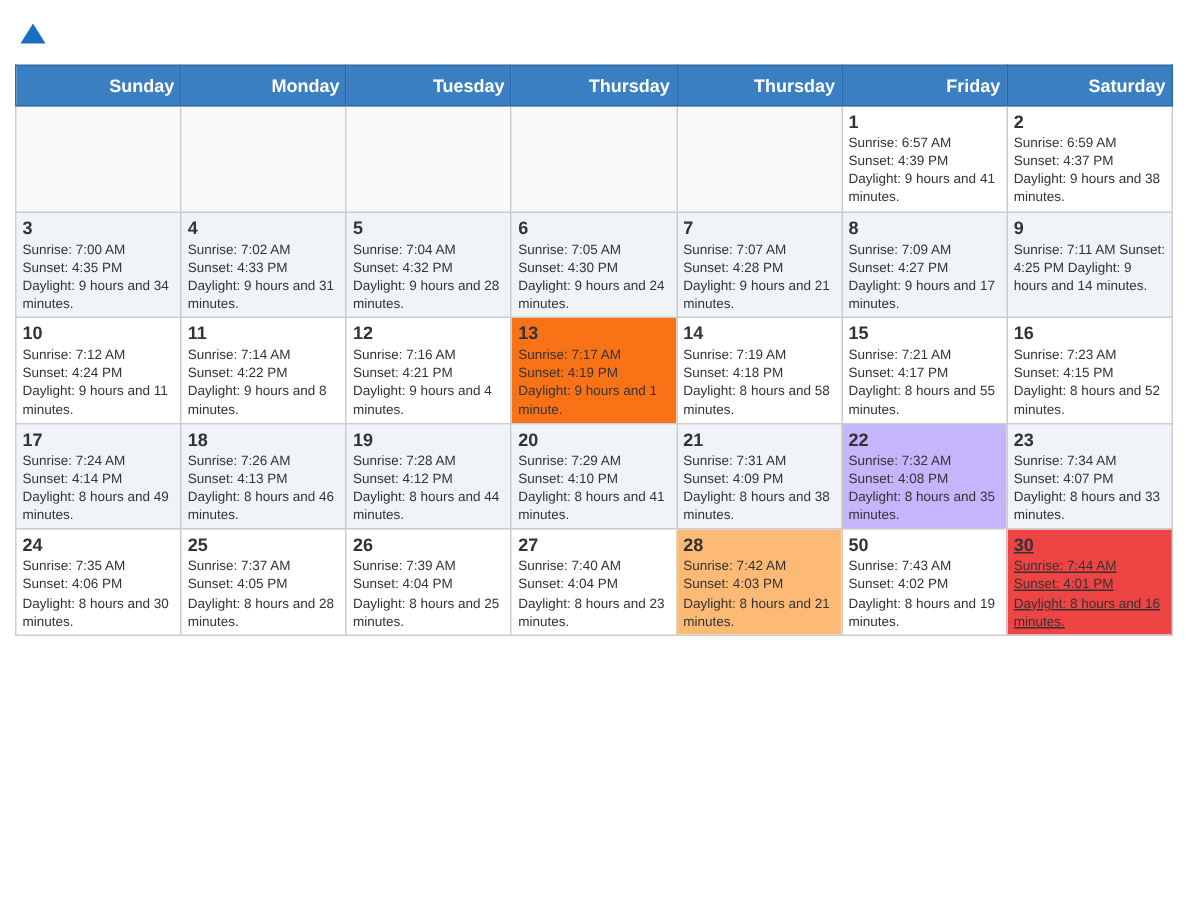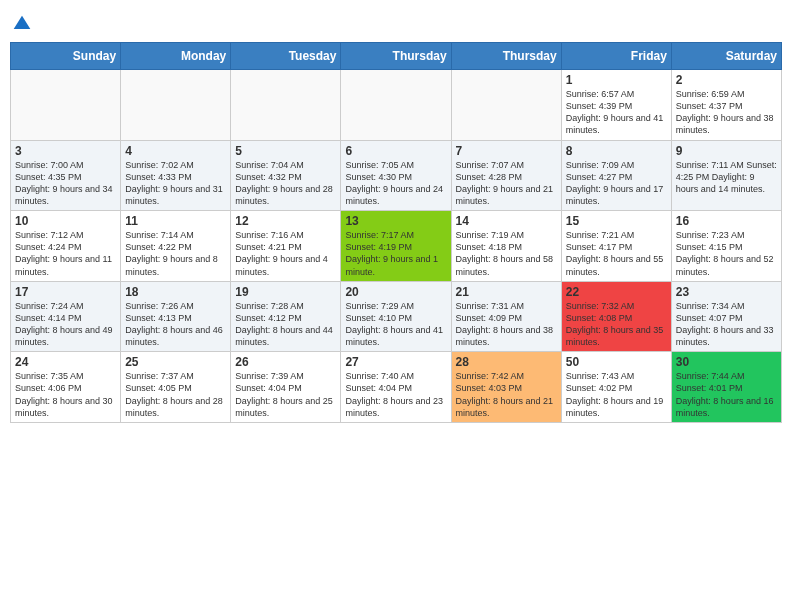--- a/index.html
+++ b/index.html
@@ -213,21 +213,21 @@
 Daylight: 9 hours
 and 8 minutes.</div>
         </td>
         <td style="background-color: rgb(255, 255, 255);">
           <span class="day-num">12</span>
           <div class="day-info">Sunrise: 7:16 AM
 Sunset: 4:21 PM
 Daylight: 9 hours
 and 4 minutes.</div>
         </td>
-        <td style="background-color: #84cc16;">
+        <td style="background-color: #f97316;">
           <span class="day-num">13</span>
           <div class="day-info">Sunrise: 7:17 AM
 Sunset: 4:19 PM
 Daylight: 9 hours
 and 1 minute.</div>
         </td>
         <td style="background-color: rgb(255, 255, 255);">
           <span class="day-num">14</span>
           <div class="day-info">Sunrise: 7:19 AM
 Sunset: 4:18 PM
@@ -278,21 +278,21 @@
 Daylight: 8 hours
 and 41 minutes.</div>
         </td>
         <td style="background-color: rgb(240, 244, 248);">
           <span class="day-num">21</span>
           <div class="day-info">Sunrise: 7:31 AM
 Sunset: 4:09 PM
 Daylight: 8 hours
 and 38 minutes.</div>
         </td>
-        <td style="background-color: #ef4444;">
+        <td style="background-color: #c4b5fd;">
           <span class="day-num">22</span>
           <div class="day-info">Sunrise: 7:32 AM
 Sunset: 4:08 PM
 Daylight: 8 hours
 and 35 minutes.</div>
         </td>
         <td style="background-color: rgb(240, 244, 248);">
           <span class="day-num">23</span>
           <div class="day-info">Sunrise: 7:34 AM
 Sunset: 4:07 PM
@@ -336,21 +336,21 @@
 Daylight: 8 hours
 and 21 minutes.</div>
         </td>
         <td style="background-color: rgb(255, 255, 255);">
           <span class="day-num">50</span>
           <div class="day-info">Sunrise: 7:43 AM
 Sunset: 4:02 PM
 Daylight: 8 hours
 and 19 minutes.</div>
         </td>
-        <td style="background-color: #22c55e;">
+        <td style="background-color: #ef4444; text-decoration: underline;">
           <span class="day-num">30</span>
           <div class="day-info">Sunrise: 7:44 AM
 Sunset: 4:01 PM
 Daylight: 8 hours
 and 16 minutes.</div>
         </td>
       </tr>
     </tbody>
 </table>
 

